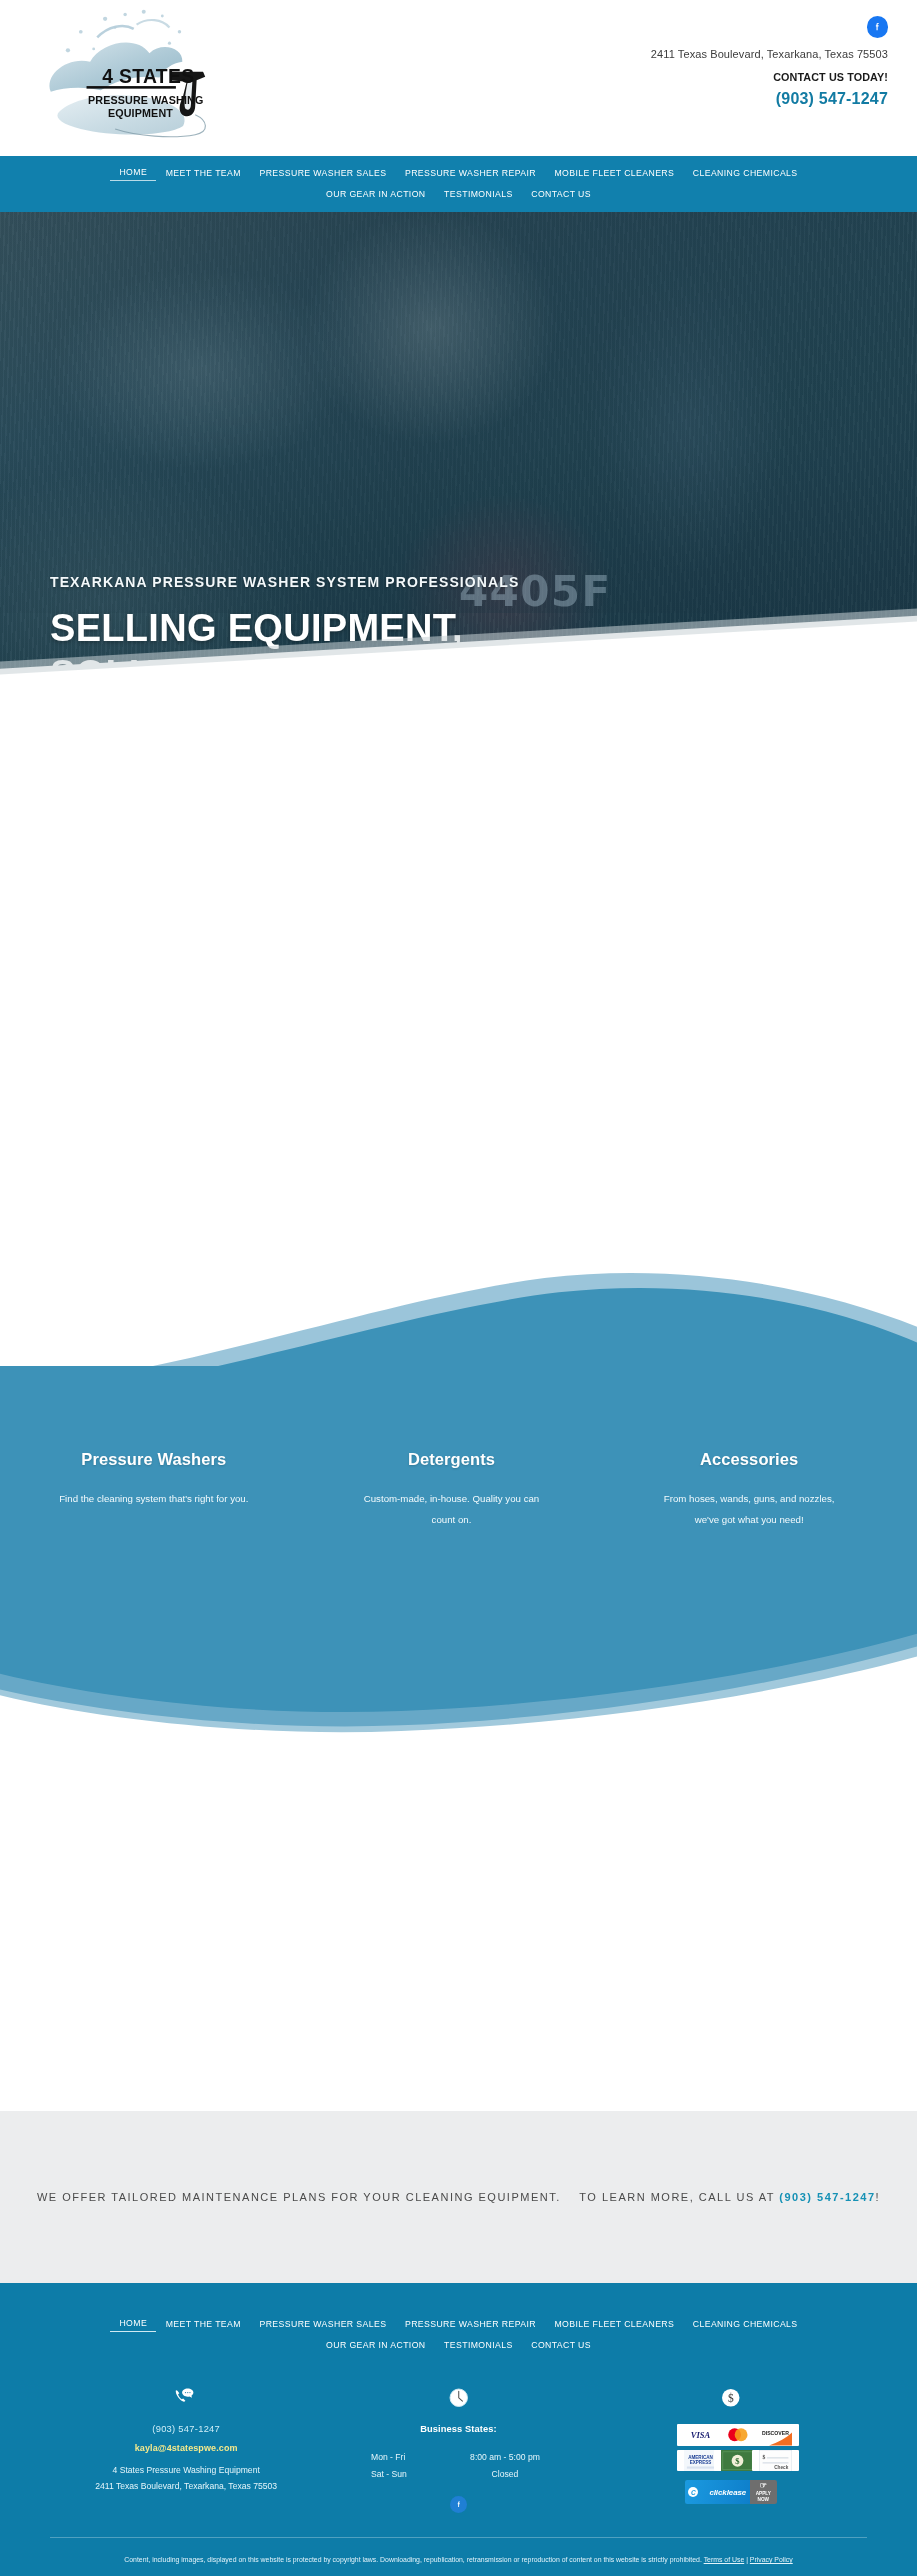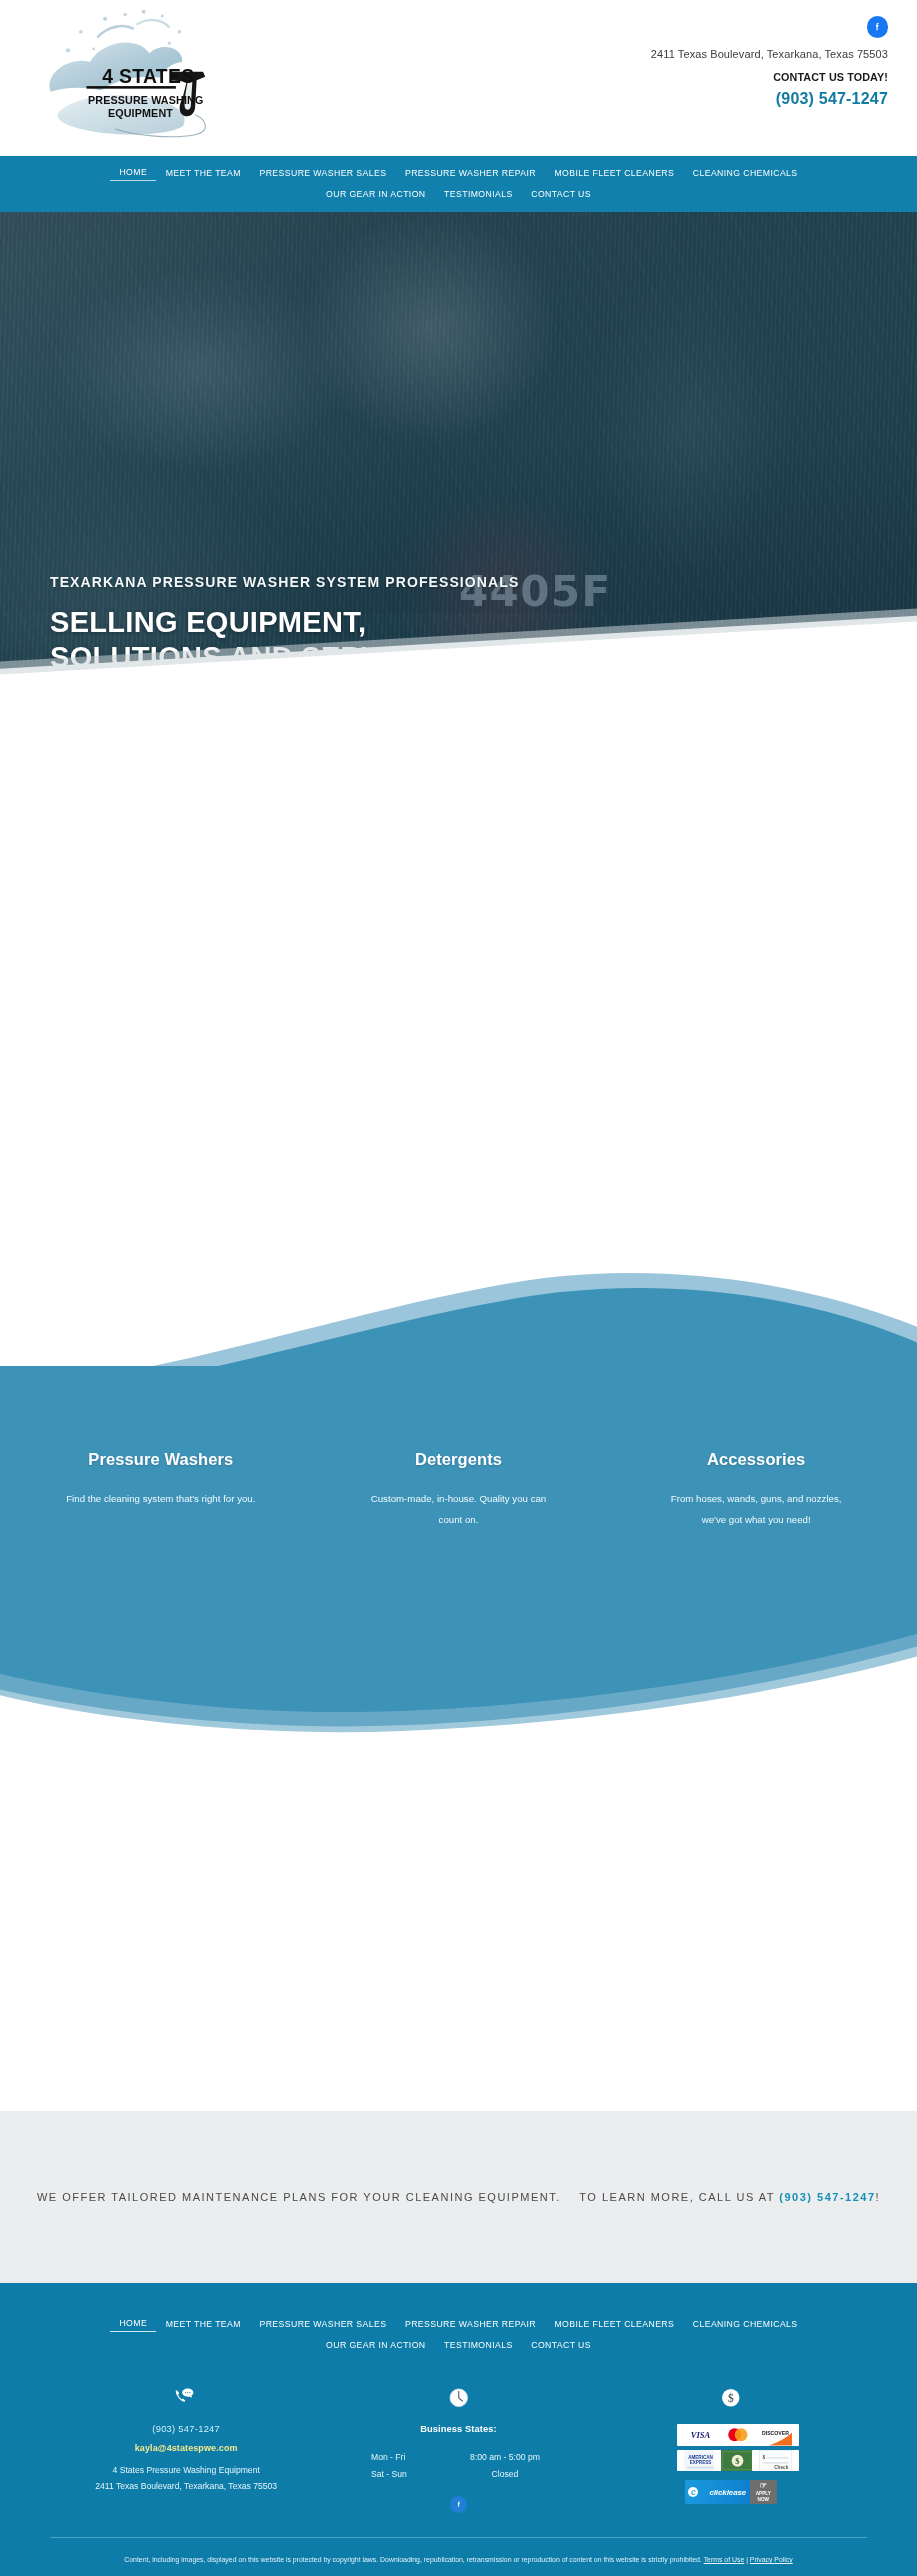--- a/index.html
+++ b/index.html
@@ -146,21 +146,21 @@
     top: 362px;
     font-size: 14px;
     font-weight: 700;
     letter-spacing: 1.1px;
     color: #f3f8fa;
     text-shadow: 0 0.7px 2.9px rgba(0,0,0,.35);
   }
   .hero-h1 {
     position: absolute;
     top: 393px;
-    font-size: 29px;
+    font-size: 38px;
     line-height: 1.22;
     font-weight: 700;
     letter-spacing: 0.3px;
     color: #ffffff;
     text-shadow: 0 1.4px 4.3px rgba(0,0,0,.35);
   }
   .btn-yellow {
     background: #fbe87f;
     color: #2b2b2b;
     border: none;
@@ -214,21 +214,21 @@
     left: 0;
     width: 917px;
     height: 258px;
     background: #3d92b8;
   }
   .blue-wave-bottom { position: absolute; top: 337px; left: 0; width: 917px; height: 179px; display:block; }
 
   .svc-row {
     position: absolute;
     top: 192px;
-    left: 12px;
+    left: 5px;
     width: 893px;
     display: flex;
     z-index: 3;
   }
   .svc-col { flex: 1 1 0; text-align: center; padding: 0 29px; }
   .svc-title {
     font-size: 16.5px;
     font-weight: 700;
     color: #ffffff;
     letter-spacing: 0.1px;

